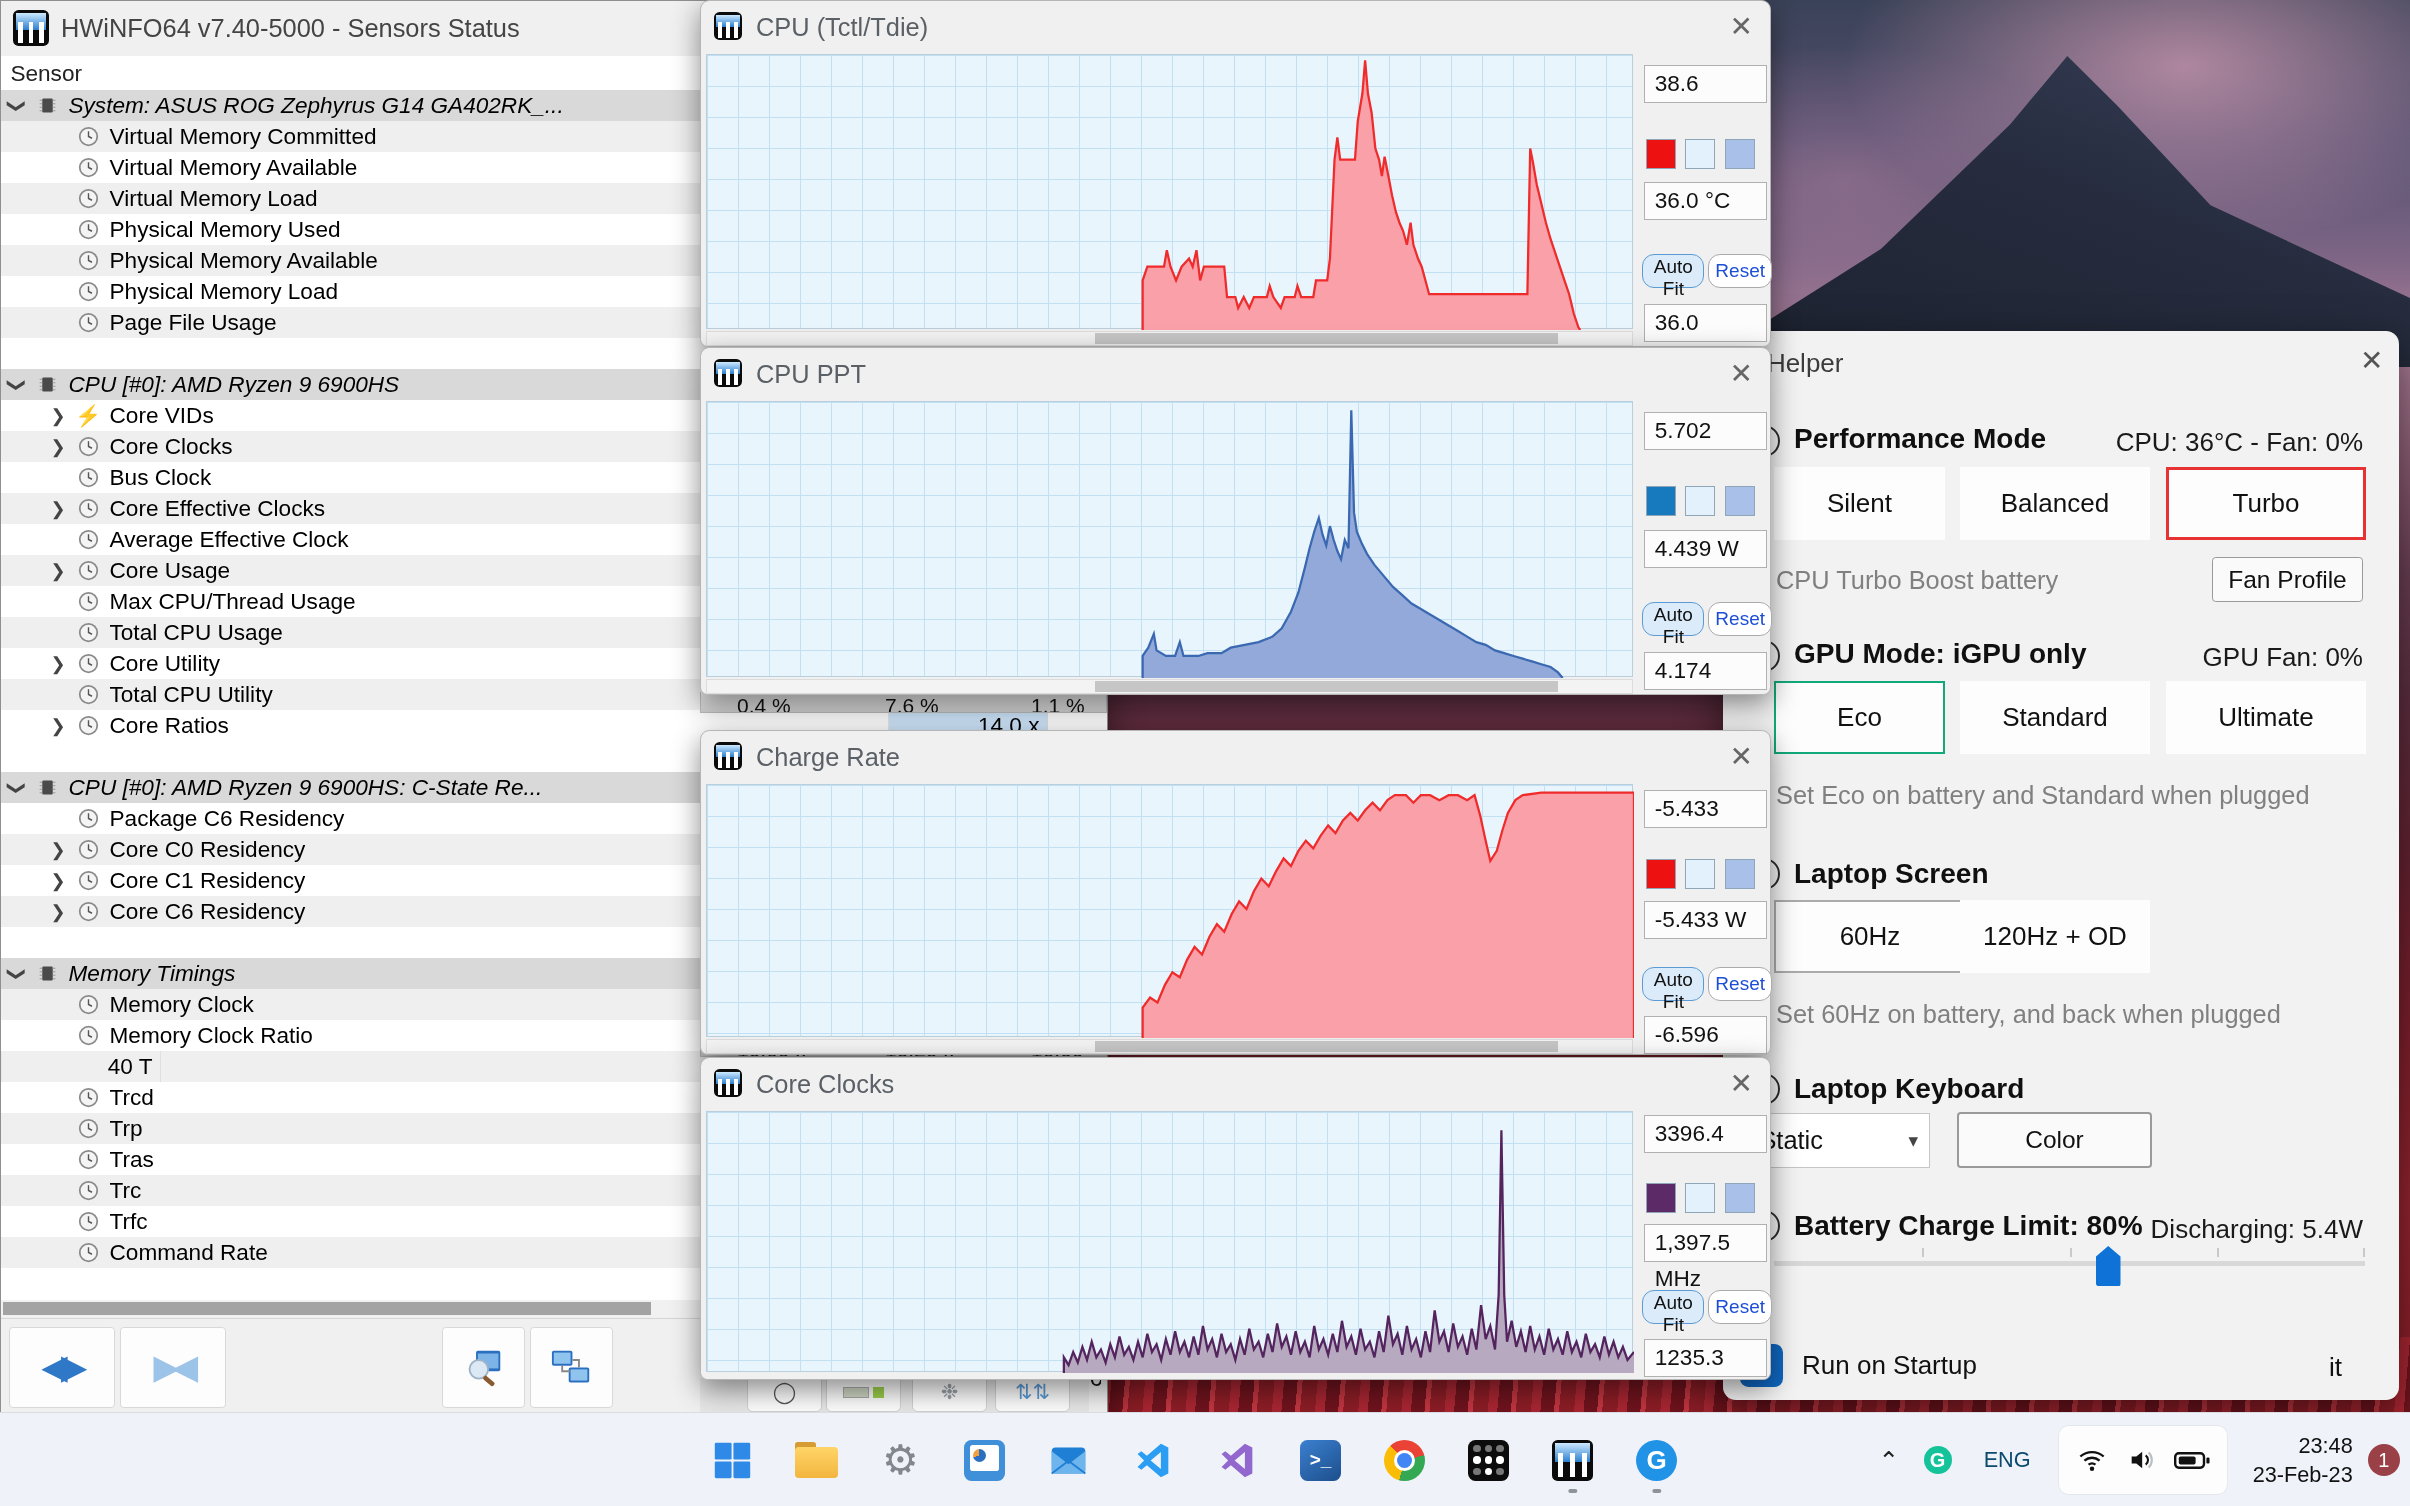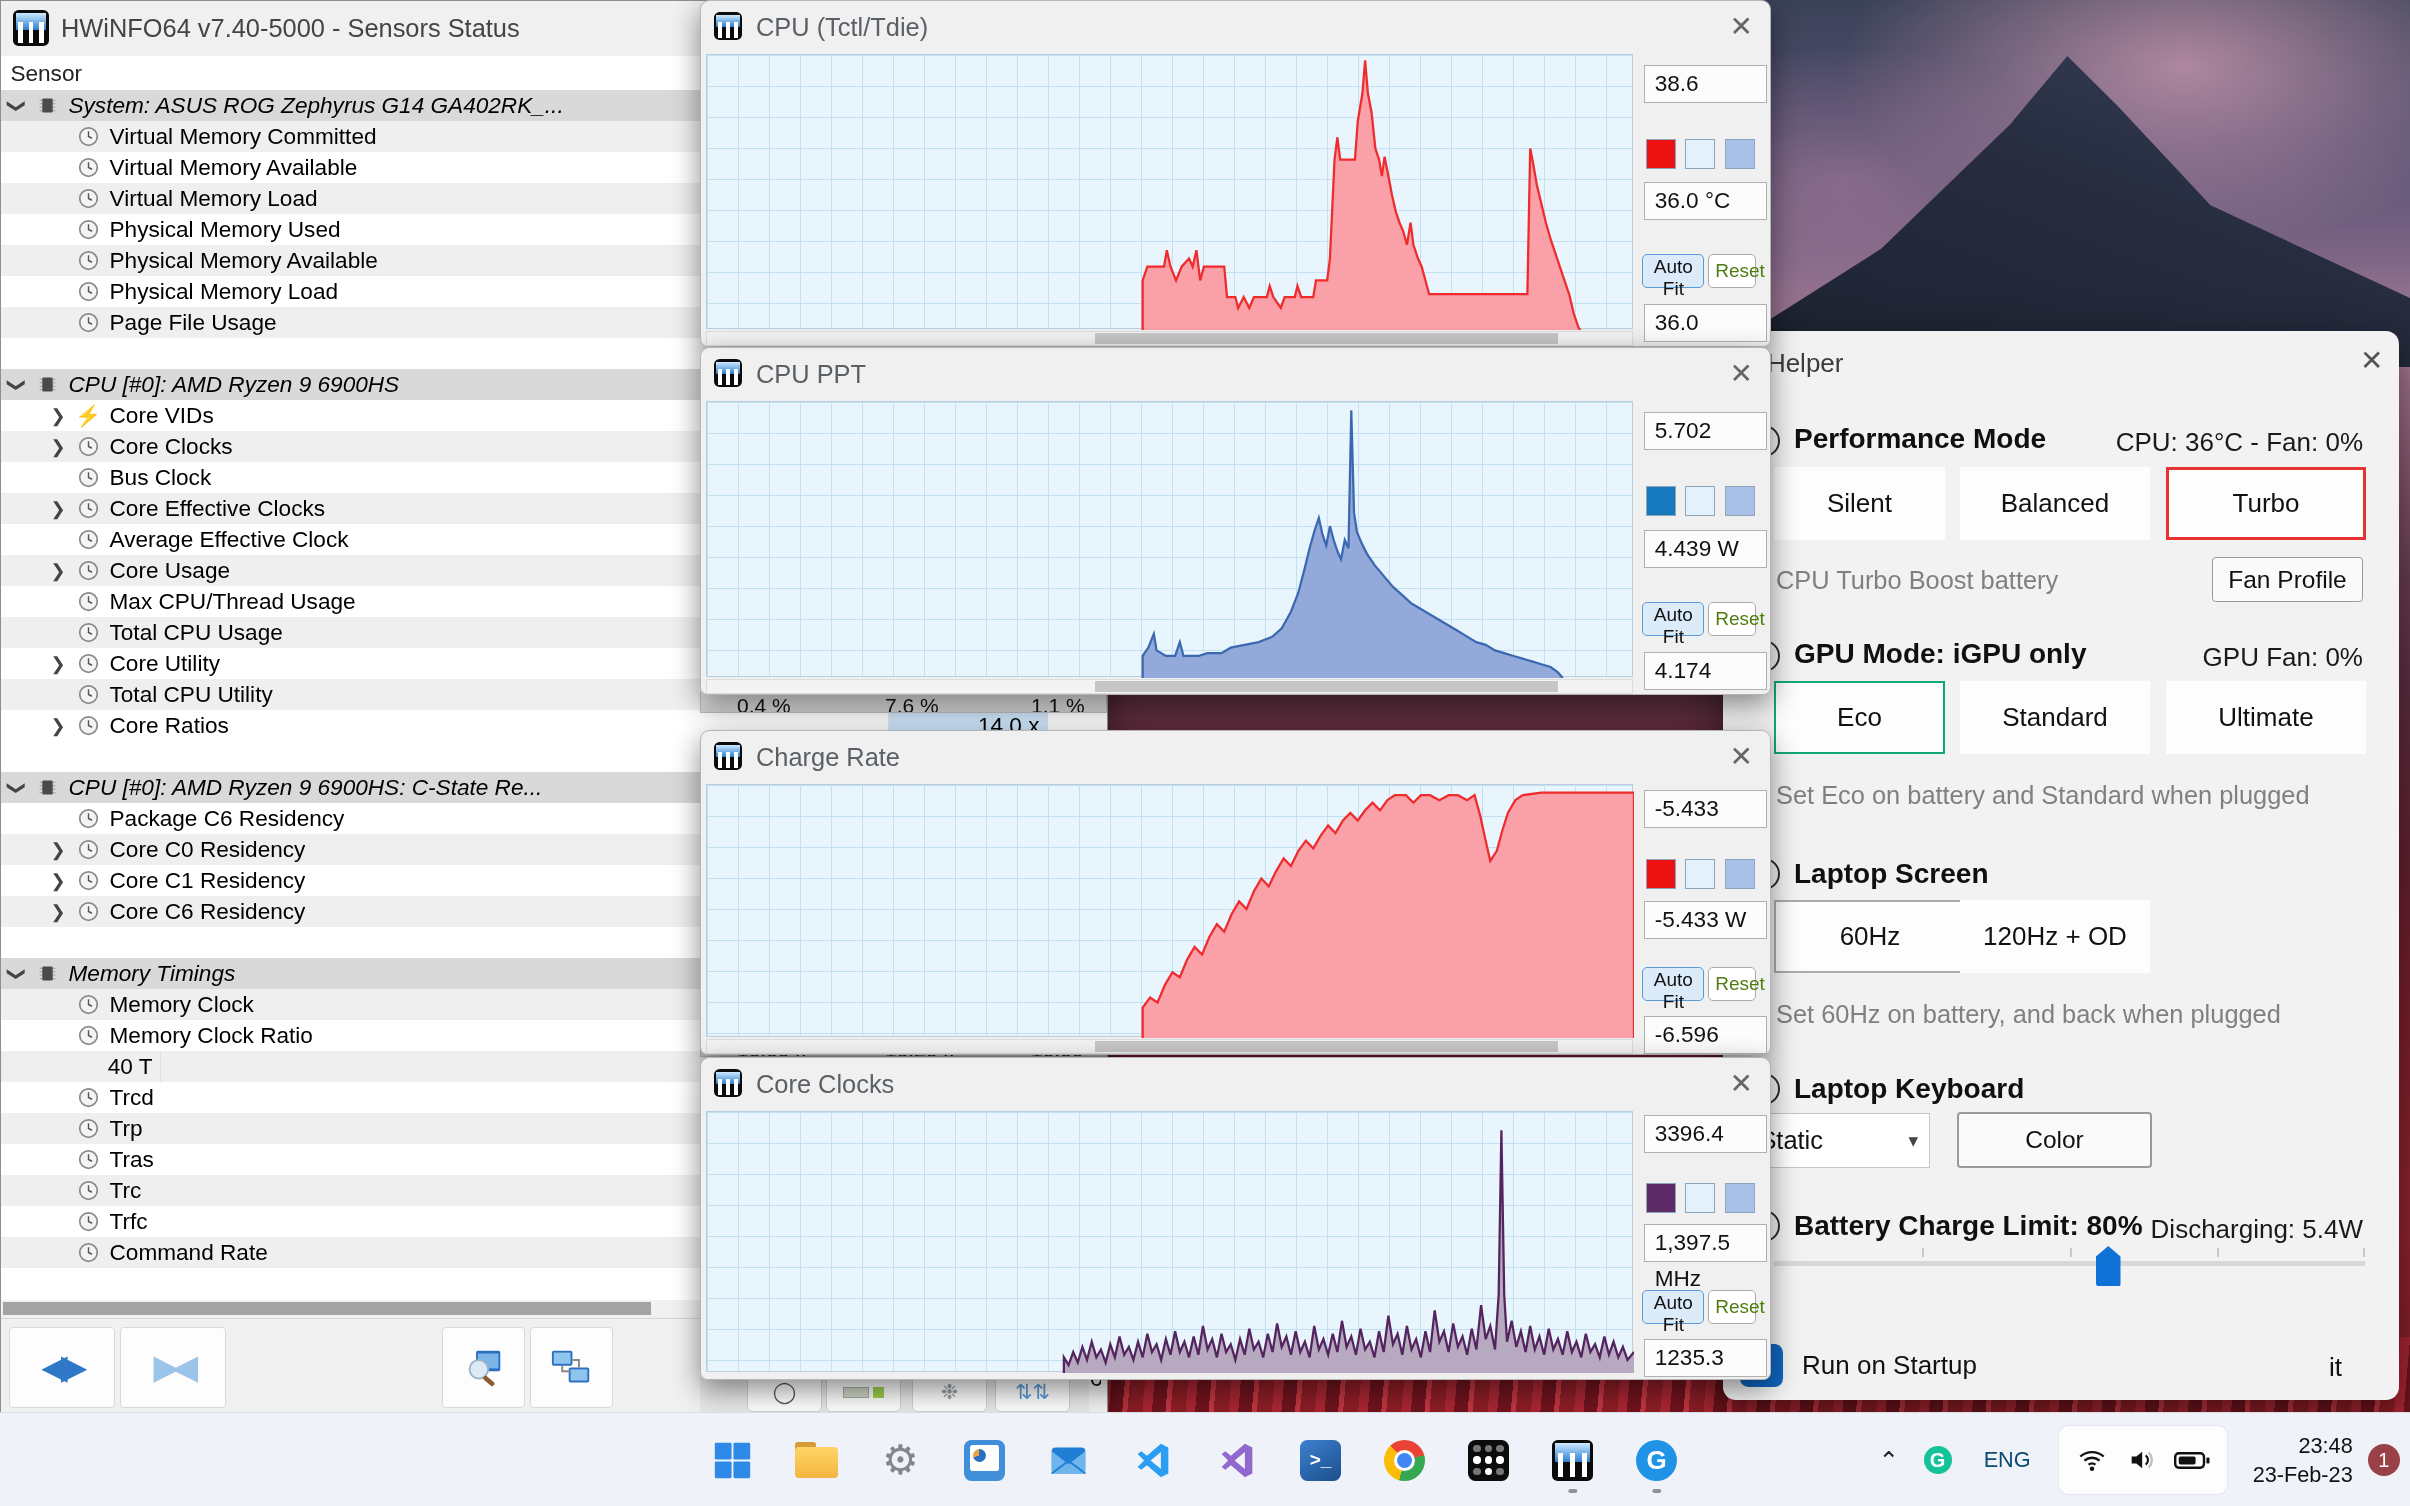--- a/index.html
+++ b/index.html
@@ -62,23 +62,23 @@
      background-image:linear-gradient(to right,#c3dff2 1.4px,transparent 1.4px),linear-gradient(to bottom,#c3dff2 1.4px,transparent 1.4px);
      background-size:31px 31px;}
   .garea svg{position:absolute;left:0;top:0;}
   .gscroll{position:absolute;left:4.7px;height:15px;background:#f3f3f3;border:0.9px solid #dcdcdc;box-sizing:border-box;}
   .gthumb{position:absolute;left:42%;width:50%;top:0.9px;bottom:0.9px;background:#c6c6c6;}
   .gpanel{position:absolute;left:932px;top:53px;right:0;bottom:0;}
   .pbox{position:absolute;left:11.3px;width:111px;height:36px;background:#fcfcfc;border:0.9px solid #b0b0b0;font-size:22.6px;line-height:36px;padding-left:9.4px;color:#111;}
   .swatches{position:absolute;left:13px;display:flex;gap:9.4px;}
   .sw{width:28px;height:28px;border:0.9px solid #8fa6b8;display:inline-block;}
   .pbtns{position:absolute;left:9.4px;display:flex;gap:3.8px;}
-  .pbtns button{font-family:"Liberation Sans",sans-serif;font-size:19px;height:34px;border-radius:5px;}
+  .pbtns button{font-family:"Liberation Sans",sans-serif;font-size:19px;height:34px;border-radius:12px;}
   .autofit{width:62px;background:#dcebfa;border:0.9px solid #5b9bd5;color:#111;}
-  .resetb{width:48px;background:#fff;border:0.9px solid #ababab;color:#4d7c0f;}
+  .resetb{width:64px;background:#fff;border:0.9px solid #ababab;color:#1d4ed8;}
   
   .bstrip{position:absolute;left:700px;width:407px;height:21px;background:linear-gradient(#ececec,#d2d2d2);border:0.9px solid #bdbdbd;border-top:none;box-sizing:border-box;z-index:12;overflow:hidden;font-size:21px;color:#111;}
   .bstrip span{position:absolute;top:1.9px;}
   .strip3{position:absolute;left:700px;top:1378px;width:389px;height:35px;background:#e6e6e6;z-index:12;overflow:hidden;}
   .stub{position:absolute;top:-5.6px;width:73px;height:38px;background:#fdfdfd;border:0.9px solid #cfcfcf;border-radius:5.6px;display:flex;align-items:center;justify-content:center;font-size:21px;color:#555;}
   
   #ghelper{left:1723px;top:331px;width:676px;height:1069px;background:#f2f2f2;border-radius:13px;box-shadow:0 13px 41px rgba(0,0,0,.5);z-index:20;}
   .gh-title{position:absolute;left:15px;top:17px;font-size:26px;color:#3c3c3c;}
   .gh-close{position:absolute;left:637px;top:13px;font-size:28px;color:#555;}
   .gh-h{position:absolute;left:71px;font-size:28px;font-weight:bold;color:#101010;}

